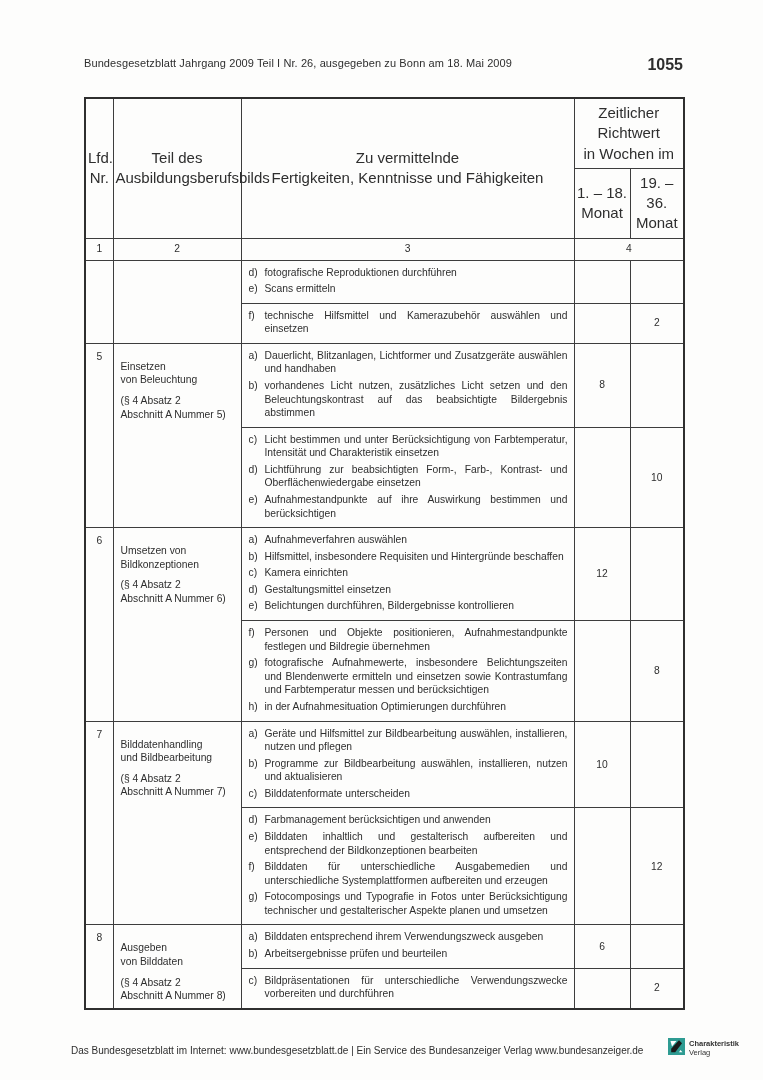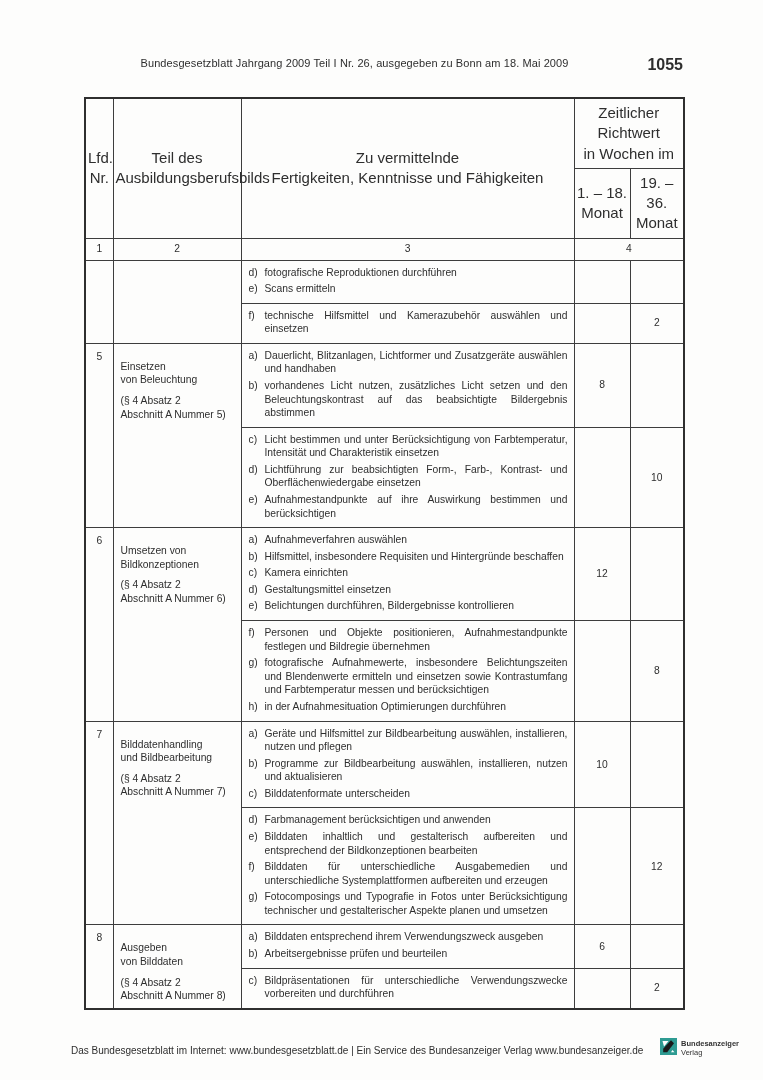--- a/index.html
+++ b/index.html
@@ -10,21 +10,21 @@
     background:#fdfdfc;
     font-family:"Liberation Sans", sans-serif;
     color:#2e2e2e;
     overflow:hidden;
   }
   
   .doc-header {
     position:absolute; top:57px; left:84px; width:599px; height:16px;
   }
   .doc-title {
-    position:absolute; left:0; right:58px; text-align:center;
+    position:absolute; left:0; right:58px; 
     font-size:11px; letter-spacing:.1px; white-space:nowrap;
   }
   .doc-pagenum {
     position:absolute; right:0; top:-1px;
     font-size:16px; font-weight:bold;
   }
   
   .tbl-wrap { position:absolute; top:97px; left:84px; }
   table {
     border-collapse:collapse; table-layout:fixed; width:599px;
@@ -292,19 +292,19 @@
   <div class="doc-footer">
     <div class="footer-text">Das Bundesgesetzblatt im Internet: www.bundesgesetzblatt.de | Ein Service des Bundesanzeiger Verlag www.bundesanzeiger.de</div>
     <div class="footer-logo">
       <svg class="logo-icon" width="17" height="17" viewBox="0 0 17 17" aria-hidden="true">
         <rect class="logo-rect" x="0" y="0" width="17" height="17" fill="#2E9B92"></rect>
         <path d="M2.5 3 L8.5 3 L4 8.5 Z" fill="#ffffff"></path>
         <path d="M11 2.2 L14 5.2 L7.2 14.2 L3.2 14.2 L3.2 10.8 Z" fill="#1a1a1a"></path>
         <path d="M12.5 12 L14.5 14.2 L11 14.2 Z" fill="#ffffff"></path>
       </svg>
       <div class="logo-text">
-        <b>Bundesanzeiger</b>
+        <b>Charakteristik</b>
         <span>Verlag</span>
       </div>
     </div>
   </div>
 
 </div>
 
 </body></html>

